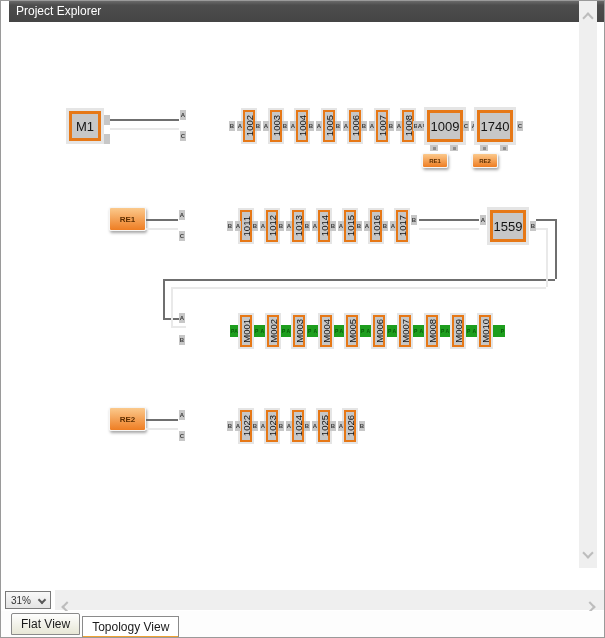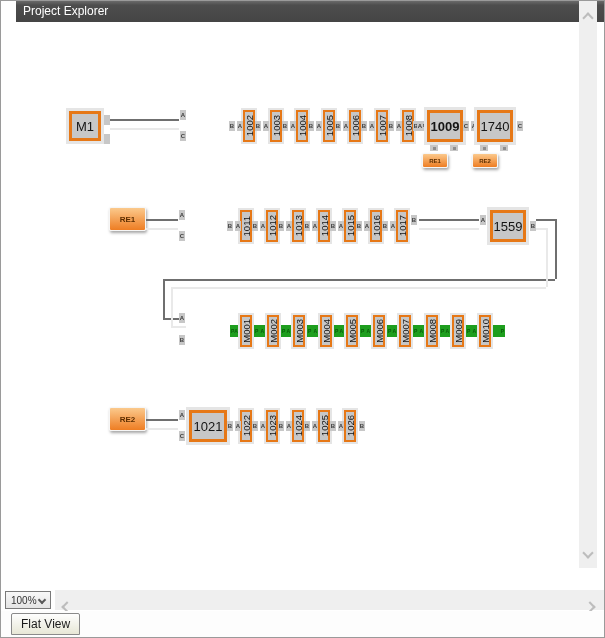--- a/index.html
+++ b/index.html
@@ -1,18 +1,18 @@
 <!DOCTYPE html>
 <html><head>
 <meta charset="utf-8">
 <style>
   html,body{margin:0;padding:0;background:#e8e8e8;font-family:"Liberation Sans",sans-serif;}
   .window{position:relative;width:605px;height:638px;background:#fff;border:1px solid #9a9a9a;
           box-sizing:border-box;overflow:hidden;}
-  .titlebar{position:absolute;top:0;left:15px;right:0;height:21px;
+  .titlebar{position:absolute;top:0;left:8px;right:0;height:21px;
             background:linear-gradient(#6a6a6a 0%,#4d4d4d 20%,#454545 100%);
             color:#fff;font-size:12px;line-height:21px;padding-left:7px;box-sizing:border-box;}
   .canvas{position:absolute;top:21px;left:0;width:603px;height:567px;background:#fff;overflow:hidden;}
 
   
   .gnode{position:absolute;background:#e5e5e5;box-sizing:border-box;}
   .ninner{width:100%;height:100%;border:3px solid #e67817;background:#c7c7c7;box-sizing:border-box;
           display:flex;align-items:center;justify-content:center;overflow:hidden;}
   .ninner.thin{border-width:2px;}
   .hlab{color:#141414;white-space:nowrap;}
@@ -122,21 +122,21 @@
       <div class="ptab" style="left: 307px; top: 99px;">B</div>
       <div class="ptab" style="left: 315px; top: 99px;">A</div>
       <div class="ptab" style="left: 334px; top: 99px;">B</div>
       <div class="ptab" style="left: 342px; top: 99px;">A</div>
       <div class="ptab" style="left: 360px; top: 99px;">B</div>
       <div class="ptab" style="left: 368px; top: 99px;">A</div>
       <div class="ptab" style="left: 387px; top: 99px;">B</div>
       <div class="ptab" style="left: 395px; top: 99px;">A</div>
       <div class="ptab" style="left: 412px; top: 99px;">B</div>
       <div class="ptab" style="left: 420px; top: 99px;">A</div>
-      <div class="gnode" style="left: 423px; top: 85px; width: 42px; height: 38px; padding: 3px; font-weight: bold;">
+      <div class="gnode" style="left: 423px; top: 85px; width: 42px; height: 38px; padding: 3px;">
         <div class="ninner">
           <span class="hlab" style="font-size: 13px;">1009</span>
         </div>
       </div>
       <div class="ptab" style="left: 416px; top: 99px;">A</div>
       <div class="ptab" style="left: 462px; top: 99px;">C</div>
       <div class="ptab" style="left: 470px; top: 99px;">A</div>
       <div class="gnode" style="left: 473px; top: 85px; width: 42px; height: 38px; padding: 3px;">
         <div class="ninner">
           <span class="hlab" style="font-size: 13px;">1740</span>
@@ -323,25 +323,20 @@
         <span>P</span>
         <span>A</span>
       </div>
       <div class="green" style="left: 492px; width: 12px;">
         <span></span>
         <span>P</span>
       </div>
       <div class="rebox" style="left: 108px; top: 385px; width: 37px; height: 24px; font-size: 8px;">RE2</div>
       <div class="wire dark" style="left: 145px; top: 397px; width: 32px; height: 2px;"></div>
       <div class="wire light" style="left: 145px; top: 406px; width: 32px; height: 2px;"></div>
-      <div class="gnode" style="left: 185px; top: 385px; width: 44px; height: 38px; padding: 3px;">
-        <div class="ninner">
-          <span class="hlab" style="font-size: 13px;">1021</span>
-        </div>
-      </div>
       <div class="ptab" style="left: 178px; top: 388px;">A</div>
       <div class="ptab" style="left: 178px; top: 409px;">C</div>
       <div class="gnode" style="left: 237px; top: 386px; width: 16px; height: 36px; padding: 2px;">
         <div class="ninner thin">
           <span class="vlab" style="font-size: 9.5px;">1022</span>
         </div>
       </div>
       <div class="gnode" style="left: 263px; top: 386px; width: 16px; height: 36px; padding: 2px;">
         <div class="ninner thin">
           <span class="vlab" style="font-size: 9.5px;">1023</span>
@@ -375,25 +370,26 @@
       <div class="ptab" style="left: 358px; top: 399px;">B</div>
     </div>
 
   <div class="vscroll">
     <span class="up"><span class="chev u"></span></span>
     <span class="down"><span class="chev d"></span></span>
   </div>
 
   <div class="bottombar">
     <div class="combo">
-      <span>100%</span>
+      <span>31%</span>
       <span class="chev d"></span>
     </div>
     <div class="htrack">
       <span class="left"><span class="chev l"></span></span>
       <span class="right"><span class="chev r"></span></span>
     </div>
   </div>
 
   <div class="tabbar" id="tabbar">
       <div class="tab">Flat View</div>
+      <div class="tab active">Topology View</div>
     </div>
 </div>
 
 </body></html>

